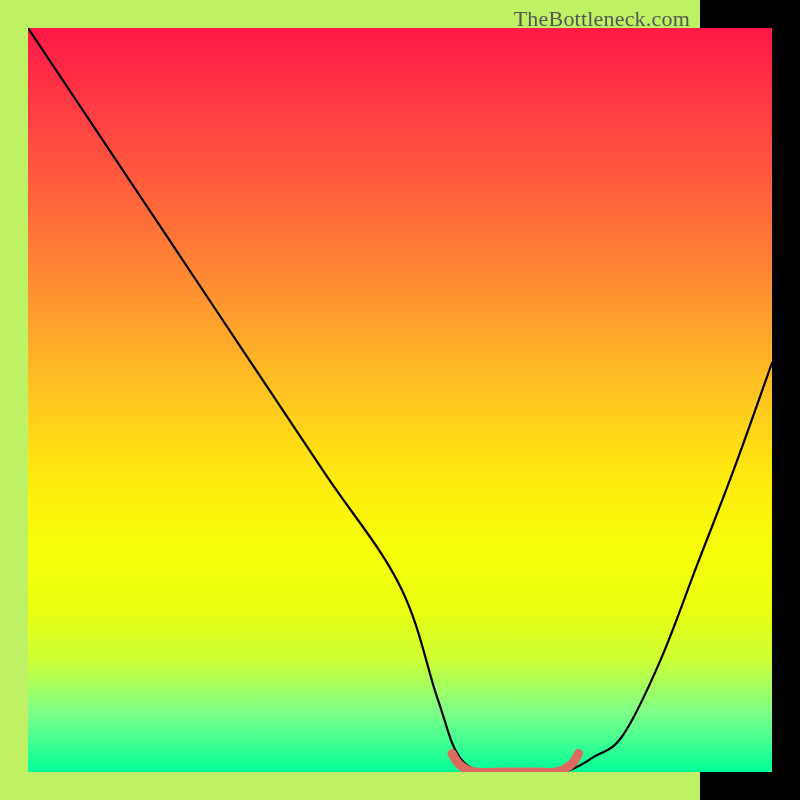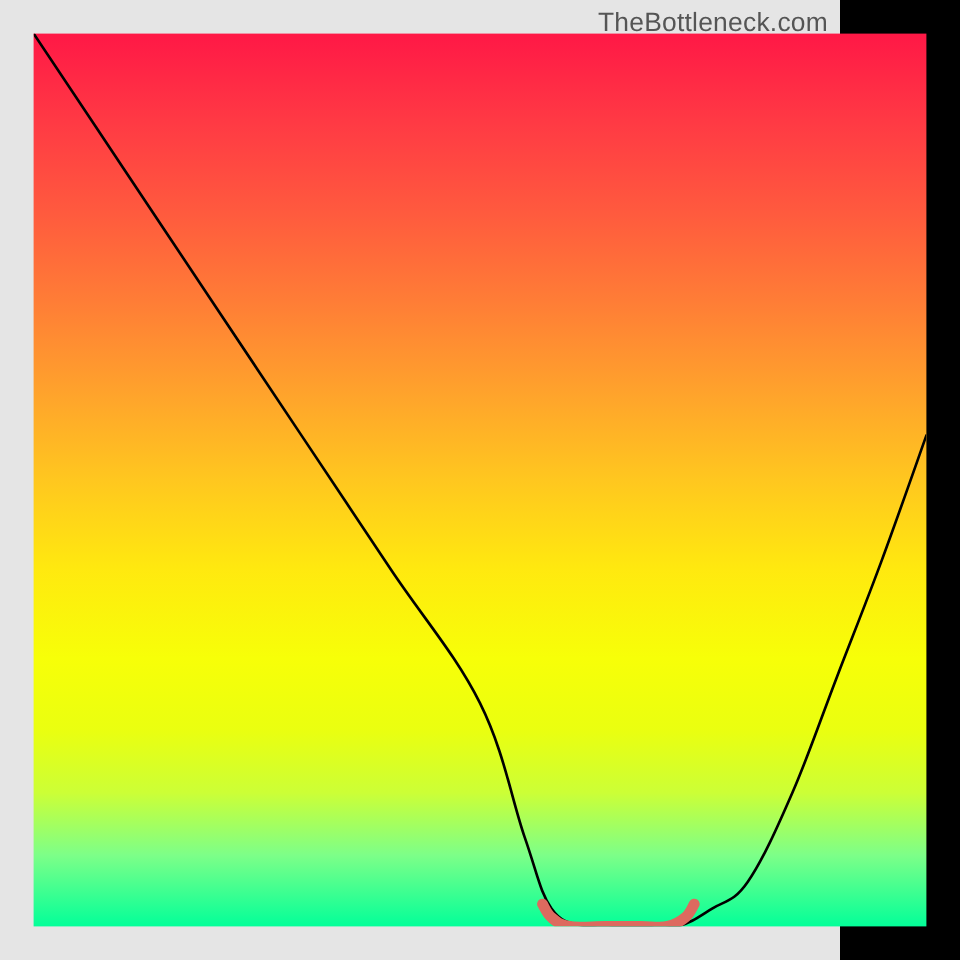--- a/index.html
+++ b/index.html
@@ -10,21 +10,22 @@
     background: #000;
     overflow: hidden;
     font-family: Arial, Helvetica, sans-serif;
   }
   .frame {
     position: absolute;
     left: 0;
     top: 0;
     width: 700px;
     height: 800px;
-    background: #e5e5e5;
+    background: #bef264;
+    font-family: Liberation Serif, serif;
   }
   .plot-area {
     position: absolute;
     left: 28px;
     top: 28px;
     width: 744px;
     height: 744px;
     background: linear-gradient(to bottom,
       #ff1846 0%,
       #ff3a44 10%,

